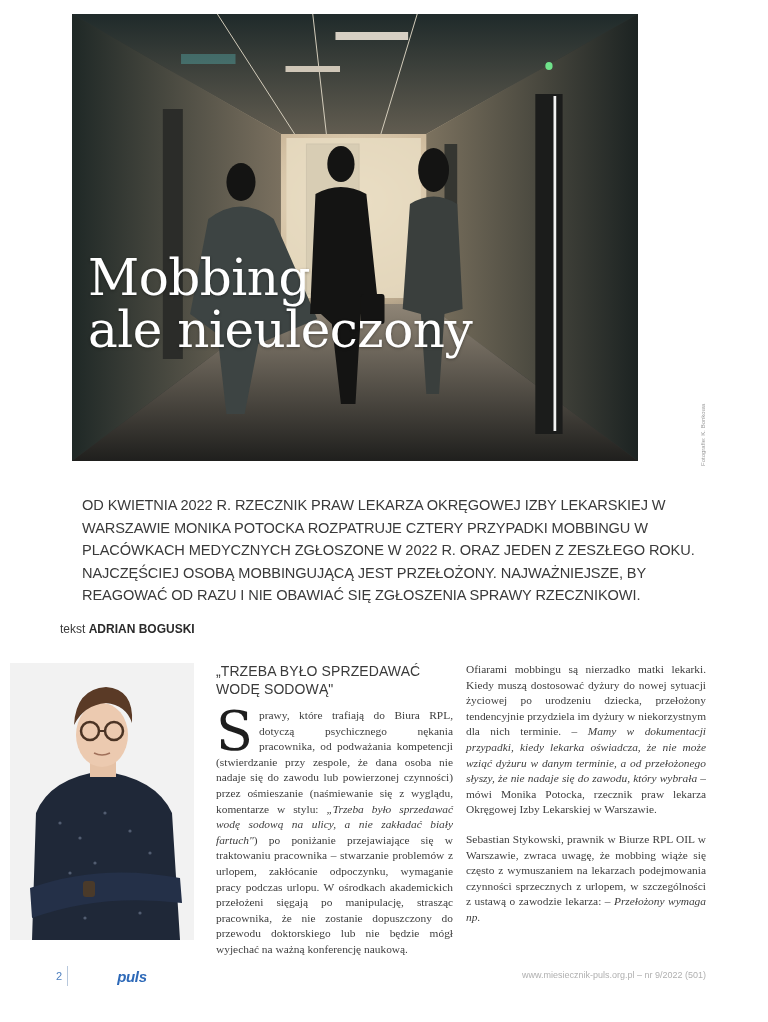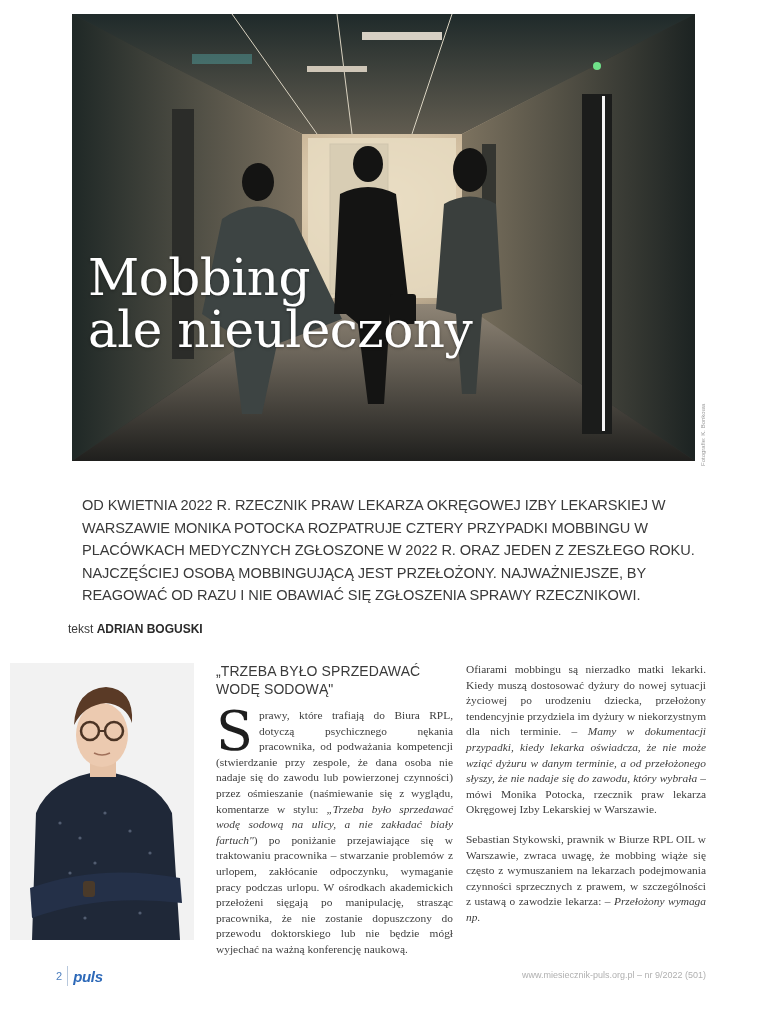--- a/index.html
+++ b/index.html
@@ -1,44 +1,44 @@
 <!DOCTYPE html>
 <html><head>
 <meta charset="utf-8">
 <style>
   html, body { margin: 0; padding: 0; background: #ffffff; }
   body { width: 768px; height: 1022px; position: relative; overflow: hidden; font-family: "Liberation Sans", sans-serif; color: #2a2a2a; }
 
-  .hero { position: absolute; left: 72px; top: 14px; width: 623px; height: 447px; overflow: hidden; background: #a16207; }
+  .hero { position: absolute; left: 72px; top: 14px; width: 566px; height: 447px; overflow: hidden; background: #a16207; }
   .hero svg { position: absolute; left: 0; top: 0; width: 100%; height: 100%; }
   .hero-title { position: absolute; left: 16px; top: 238px; margin: 0; font-family: "DejaVu Serif", "Liberation Serif", serif; font-weight: normal; color: #ffffff; font-size: 50px; line-height: 52px; letter-spacing: -0.5px; text-shadow: 0 1px 3px rgba(0,0,0,0.35); }
   .hero-title span { display: block; }
 
   .photo-credit { position: absolute; left: 698px; top: 358px; width: 14px; height: 110px; }
   .photo-credit span { position: absolute; left: 0; top: 0; transform-origin: 0 0; transform: translate(2px, 108px) rotate(-90deg); font-size: 6px; color: #9a9a9a; white-space: nowrap; }
 
   .lead { position: absolute; left: 72px; top: 484px; width: 640px; margin: 10px; font-family: "Liberation Sans", sans-serif; font-size: 14.6px; line-height: 22.6px; color: #3a3a3a; text-transform: uppercase; letter-spacing: -0.1px; }
-  .byline { position: absolute; left: 68px; top: 622px; font-size: 12px; color: #3a3a3a; }
+  .byline { position: absolute; left: 60px; top: 622px; font-size: 12px; color: #3a3a3a; }
   .byline b { font-weight: bold; color: #2a2a2a; }
 
   .portrait { position: absolute; left: 10px; top: 663px; width: 184px; height: 277px; background: #f3f3f3; overflow: hidden; }
   .portrait svg { width: 100%; height: 100%; display: block; }
 
   .col { position: absolute; font-family: "Liberation Serif", serif; font-size: 11.4px; line-height: 15.6px; color: #3d3d3d; text-align: justify; hyphens: auto; }
   .col1 { left: 216px; top: 662px; width: 237px; }
   .col2 { left: 466px; top: 662px; width: 240px; }
   .subhead { margin: 0 0 10px 0; font-family: "Liberation Sans", sans-serif; font-size: 14px; line-height: 18px; color: #3a3a3a; font-weight: normal; letter-spacing: 0.1px; text-align: left; }
   .col p { margin: 0 0 14px 0; }
   .dropcap { float: left; font-family: "DejaVu Serif", "Liberation Serif", serif; font-size: 54px; line-height: 44px; margin: 2px 6px 0 0; color: #1e1e1e; }
   .col i { font-style: italic; }
 
   .footer-left { position: absolute; left: 56px; top: 966px; display: flex; align-items: center; }
   .page-num { font-size: 11px; color: #4d7fbf; }
   .footer-divider { width: 1px; height: 20px; background: #b8c8dc; margin: 0 5px; }
-  .brand { font-family: "Liberation Sans", sans-serif; font-weight: bold; font-style: italic; font-size: 15px; color: #2d69b8; letter-spacing: -0.3px; }
+  .brand { font-family: "Liberation Sans", sans-serif; font-weight: bold; font-style: italic; font-size: 15px; color: #2d69b8; letter-spacing: -0.3px; margin-left: 44px; }
   .footer-right { position: absolute; right: 62px; top: 970px; font-size: 9px; color: #b0b0b0; }
 </style>
 </head>
 <body>
 
 <div class="hero">
   <svg viewBox="0 0 623 447" preserveAspectRatio="none">
     <defs>
       <radialGradient id="glow" cx="50%" cy="42%" r="45%">
         <stop offset="0%" stop-color="#f3e6cc"></stop>
@@ -137,21 +137,21 @@
   </svg>
 </div>
 
 <div class="col col1">
   <h2 class="subhead">„TRZEBA BYŁO SPRZEDAWAĆ WODĘ SODOWĄ"</h2>
   <p><span class="dropcap">S</span><span>prawy, które trafiają do Biura RPL, dotyczą psychicznego nękania pracownika, od podważania kompetencji (stwierdzanie przy zespole, że dana osoba nie nadaje się do zawodu lub powierzonej czynności) przez ośmieszanie (naśmiewanie się z wyglądu, komentarze w stylu: </span><i>„Trzeba było sprzedawać wodę sodową na ulicy, a nie zakładać biały fartuch"</i><span>) po poniżanie przejawiające się w traktowaniu pracownika – stwarzanie problemów z urlopem, zakłócanie odpoczynku, wymaganie pracy podczas urlopu. W ośrodkach akademickich przełożeni sięgają po manipulację, strasząc pracownika, że nie zostanie dopuszczony do przewodu doktorskiego lub nie będzie mógł wyjechać na ważną konferencję naukową.</span></p>
 </div>
 
 <div class="col col2">
   <p><span>Ofiarami mobbingu są nierzadko matki lekarki. Kiedy muszą dostosować dyżury do nowej sytuacji życiowej po urodzeniu dziecka, przełożony tendencyjnie przydziela im dyżury w niekorzystnym dla nich terminie. – </span><i>Mamy w dokumentacji przypadki, kiedy lekarka oświadcza, że nie może wziąć dyżuru w danym terminie, a od przełożonego słyszy, że nie nadaje się do zawodu, który wybrała</i><span> – mówi Monika Potocka, rzecznik praw lekarza Okręgowej Izby Lekarskiej w Warszawie.</span></p>
-  <p><span>Sebastian Stykowski, prawnik w Biurze RPL OIL w Warszawie, zwraca uwagę, że mobbing wiąże się często z wymuszaniem na lekarzach podejmowania czynności sprzecznych z prawem, w szczególności z ustawą o zawodzie lekarza: </span><i>– Przełożony wymaga np.</i></p>
+  <p><span>Sebastian Stykowski, prawnik w Biurze RPL OIL w Warszawie, zwraca uwagę, że mobbing wiąże się często z wymuszaniem na lekarzach podejmowania czynności sprzecznych z urlopem, w szczególności z ustawą o zawodzie lekarza: </span><i>– Przełożony wymaga np.</i></p>
 </div>
 
 <div class="footer-left">
   <span class="page-num">2</span>
   <span class="footer-divider"></span>
   <span class="brand">puls</span>
 </div>
 <div class="footer-right">www.miesiecznik-puls.org.pl – nr 9/2022 (501)</div>
 
 </body></html>

